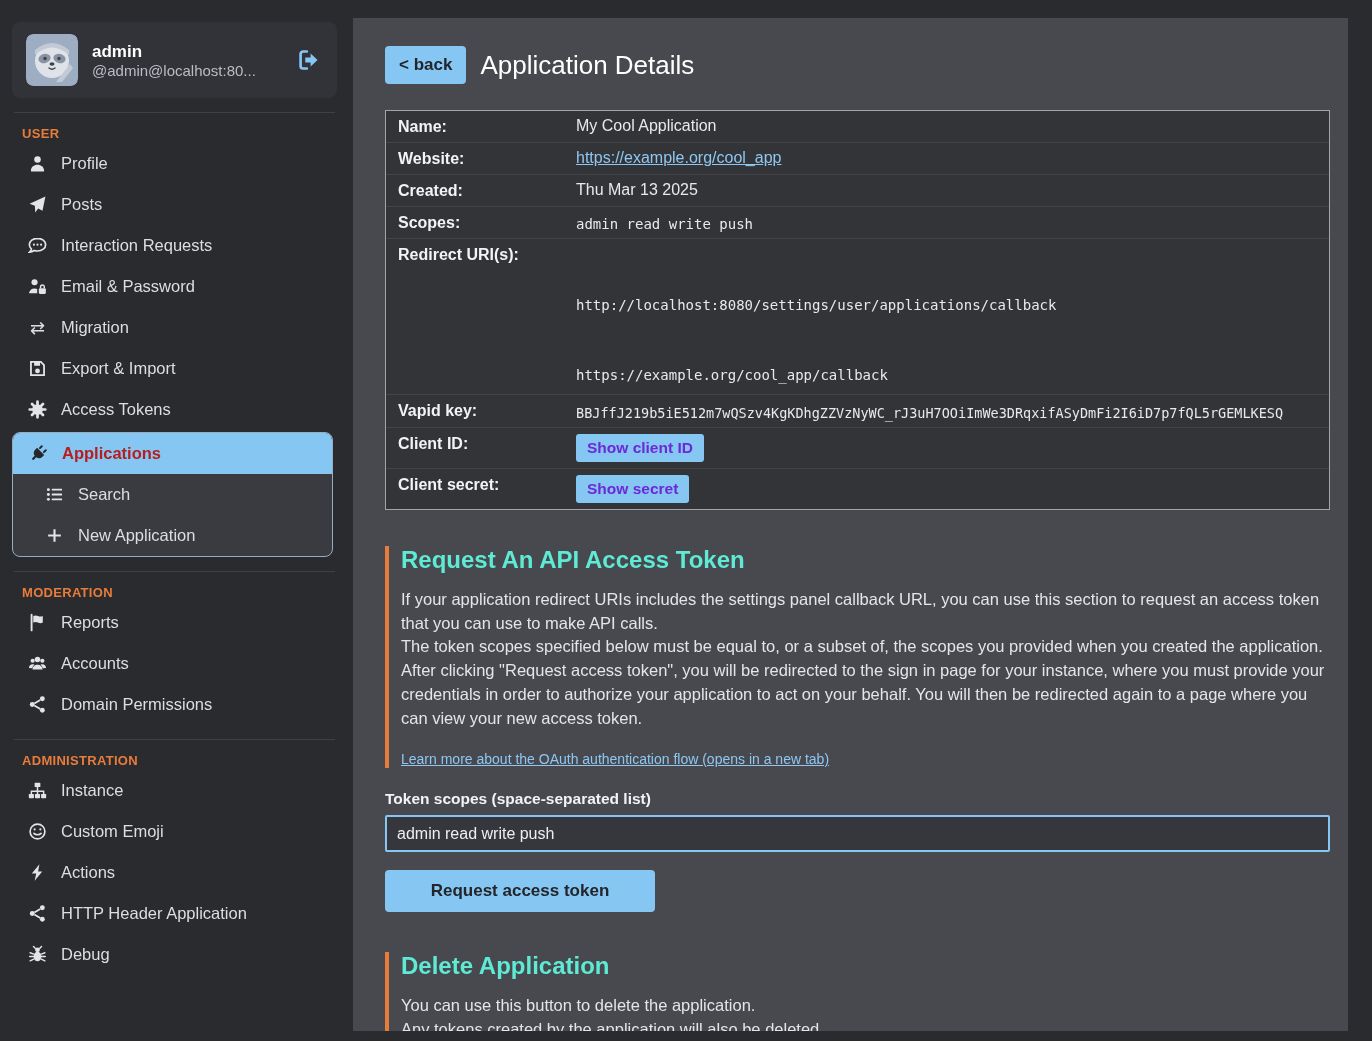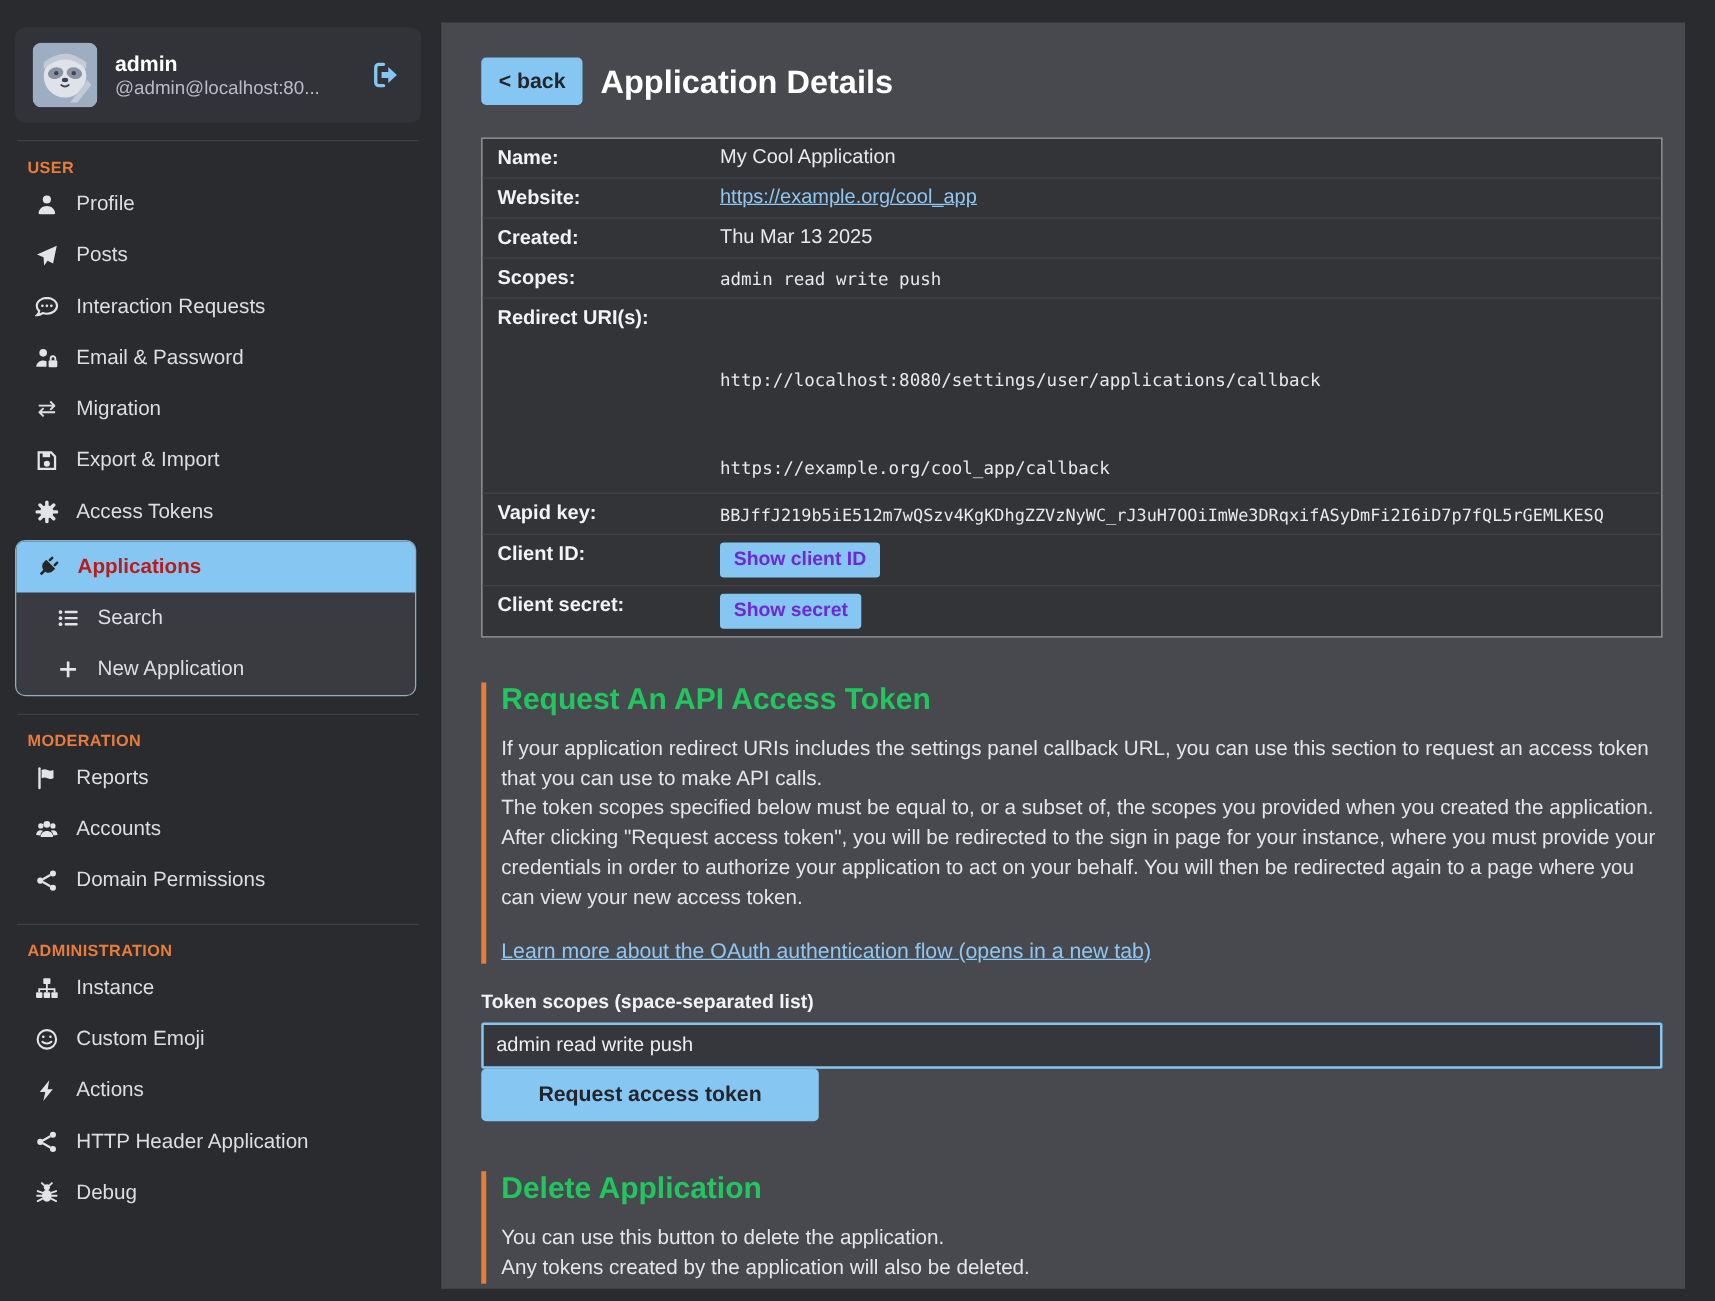--- a/index.html
+++ b/index.html
@@ -54,53 +54,53 @@
     flex:1; margin:18px 24px 10px 8px;
     background:#47494f; padding:28px 18px 30px 32px;
     overflow:hidden;
   }
   .page-header { display:flex; align-items:center; gap:14px; margin-bottom:26px; }
   .back-btn {
     background:#85c7f2; color:#23252a; font-weight:bold; font-size:17px;
     border:none; border-radius:4px; padding:9px 14px; cursor:pointer;
     font-family:"Liberation Sans", sans-serif;
   }
-  .page-title { font-size:26px; font-weight:bold; color:#fff; }
+  .page-title { font-size:26px; font-weight:normal; color:#fff; }
   
   .details-table {
     width:945px; background:#323438;
     border:1px solid #a2a4a8; margin-bottom:36px;
   }
   .d-row { display:flex; border-top:1px solid #42444a; padding:6px 12px; align-items:flex-start; }
   .d-row:first-child { border-top:none; }
   .d-label { width:178px; flex:0 0 178px; font-weight:bold; font-size:16px; color:#f2f3f5; padding-top:1px; }
   .d-value { font-size:16px; color:#e8e9eb; }
   .mono { font-family:"DejaVu Sans Mono", monospace; font-size:14px; padding-top:3px; }
   .mono-sm { font-family:"DejaVu Sans Mono", monospace; font-size:13.5px; padding-top:4px; white-space:nowrap; }
   .mono2 { display:block; line-height:1.7;margin-top:46px; }
   a.tbl-link, a.oauth-link { color:#8fc7f1; text-decoration:underline; cursor:pointer; }
   .mini-btn {
     background:#85c7f2; color:#6d28d9; font-weight:bold; font-size:15.5px;
     border:none; border-radius:3px; padding:5px 11px; cursor:pointer;
     font-family:"Liberation Sans", sans-serif;
   }
   
   .accent-block { border-left:4px solid #e87c3b; padding-left:12px; }
-  .section-heading { font-size:24px; font-weight:bold; color:#22c55e; margin-bottom:14px; }
+  .section-heading { font-size:24px; font-weight:bold; color:#5eead4; margin-bottom:14px; }
   .accent-block p { font-size:16.5px; line-height:1.45; color:#e4e5e8; max-width:950px; }
-  .oauth-link { display:inline-block; margin-top:20px; font-size:17px; }
+  .oauth-link { display:inline-block; margin-top:20px; font-size:14px; }
   .field-label { font-weight:bold; font-size:15.5px; color:#f2f3f5; margin:22px 0 7px 0; }
   .scopes-input {
     width:945px; height:37px; background:#35373c;
     border:2px solid #85c7f2; border-radius:2px;
     color:#eceef0; font-size:16px; padding:0 10px;
     font-family:"Liberation Sans", sans-serif;
   }
   .request-btn {
-    display:block; background:#85c7f2; color:#23252a;
+    display:block; margin-top:18px; background:#85c7f2; color:#23252a;
     font-weight:bold; font-size:17px; border:none; border-radius:4px;
     padding:11px 0; width:270px; cursor:pointer;
     font-family:"Liberation Sans", sans-serif; margin-bottom:40px;
   }
   .delete-lines div { font-size:16.5px; line-height:1.45; }
   .delete-btn {
     margin-top:4px; background:#d7352c; color:#fff; font-weight:bold;
     font-size:17px; border:none; border-radius:4px; padding:11px 0;
     width:140px; cursor:pointer; font-family:"Liberation Sans", sans-serif;
   }

